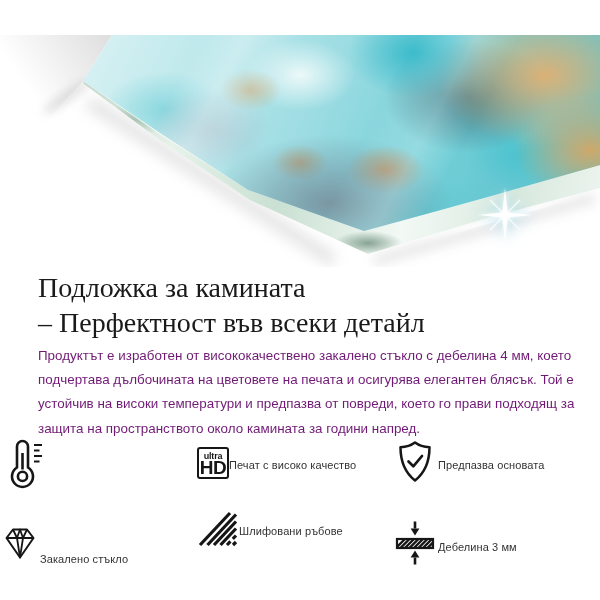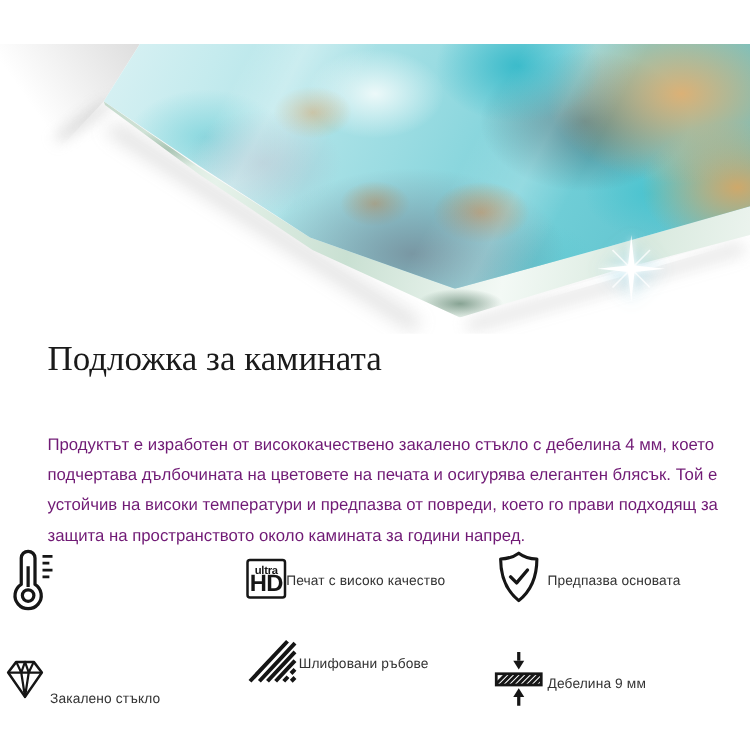--- a/index.html
+++ b/index.html
@@ -94,20 +94,21 @@
       <svg width="56" height="56" viewBox="0 0 56 56">
         <path d="M13 13 L43 43 M43 13 L13 43" stroke="rgba(255,255,255,.75)" stroke-width="1.4"></path>
         <path d="M28 1 L30.6 25.4 L55 28 L30.6 30.6 L28 55 L25.4 30.6 L1 28 L25.4 25.4 Z" fill="#ffffff"></path>
         <circle cx="28" cy="28" r="3.5" fill="#ffffff"></circle>
       </svg>
     </div>
   </div>
 
   <h1 class="title">
     <span style="display:block">Подложка за камината</span>
+    <span style="display:block">– Перфектност във всеки детайл</span>
   </h1>
 
   <p class="desc">Продуктът е изработен от висококачествено закалено стъкло с дебелина 4 мм, което подчертава дълбочината на цветовете на печата и осигурява елегантен блясък. Той е устойчив на високи температури и предпазва от повреди, което го прави подходящ за защита на пространството около камината за години напред.</p>
 
   <section>
 
     <div class="feature f1 row1">
       <div class="icon-slot">
         <svg width="46" height="52" viewBox="0 0 46 52">
           <path class="ln" stroke-width="2.6" stroke-linejoin="round" d="M17 9.5 a5.5 5.5 0 0 1 11 0 v21 a10.5 10.5 0 1 1 -11 0 z"></path>
@@ -168,17 +169,17 @@
           <g clip-path="url(#barclip)">
             <path class="ln" stroke-width="2.4" d="M2 31 l11 -11 M6.5 31 l11 -11 M11 31 l11 -11 M15.5 31 l11 -11 M20 31 l11 -11 M24.5 31 l11 -11 M29 31 l11 -11 M33.5 31 l11 -11 M38 31 l11 -11"></path>
           </g>
           <rect class="ln" stroke-width="2.2" x="5" y="20" width="36" height="9"></rect>
           <line x1="23" y1="2.5" x2="23" y2="9.5" stroke="#161616" stroke-width="2.6"></line>
           <polygon points="18.6,9.5 27.4,9.5 23,16.5" fill="#161616"></polygon>
           <line x1="23" y1="45.5" x2="23" y2="38.5" stroke="#161616" stroke-width="2.6"></line>
           <polygon points="18.6,38.5 27.4,38.5 23,31.5" fill="#161616"></polygon>
         </svg>
       </div>
-      <div class="label">Дебелина 9 мм</div>
+      <div class="label">Дебелина 3 мм</div>
     </div>
 
   </section>
 </div>
 
 </body></html>

